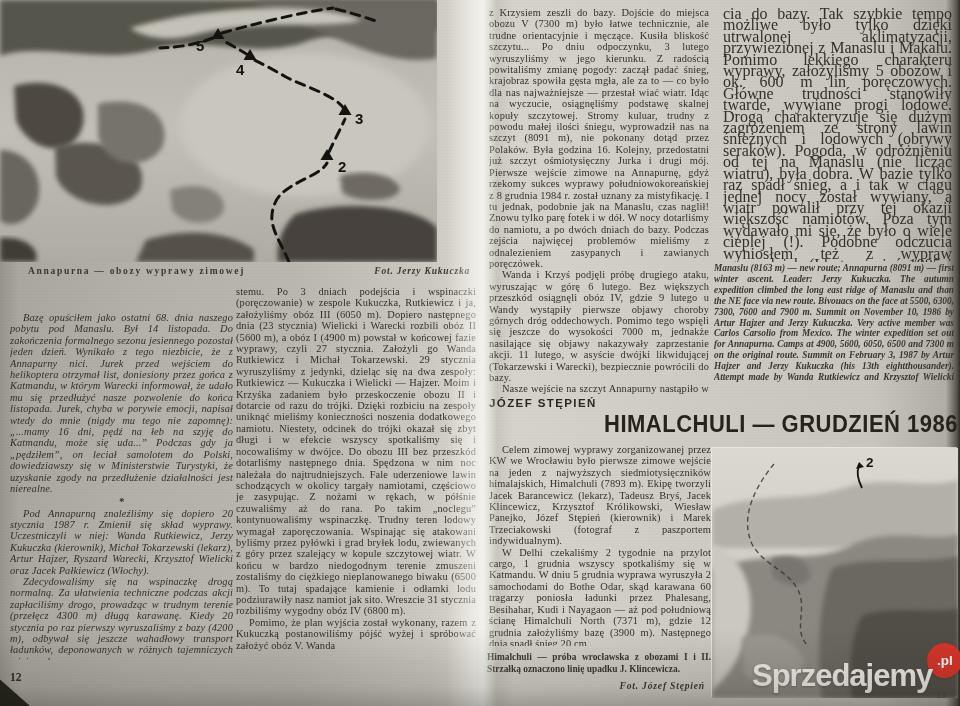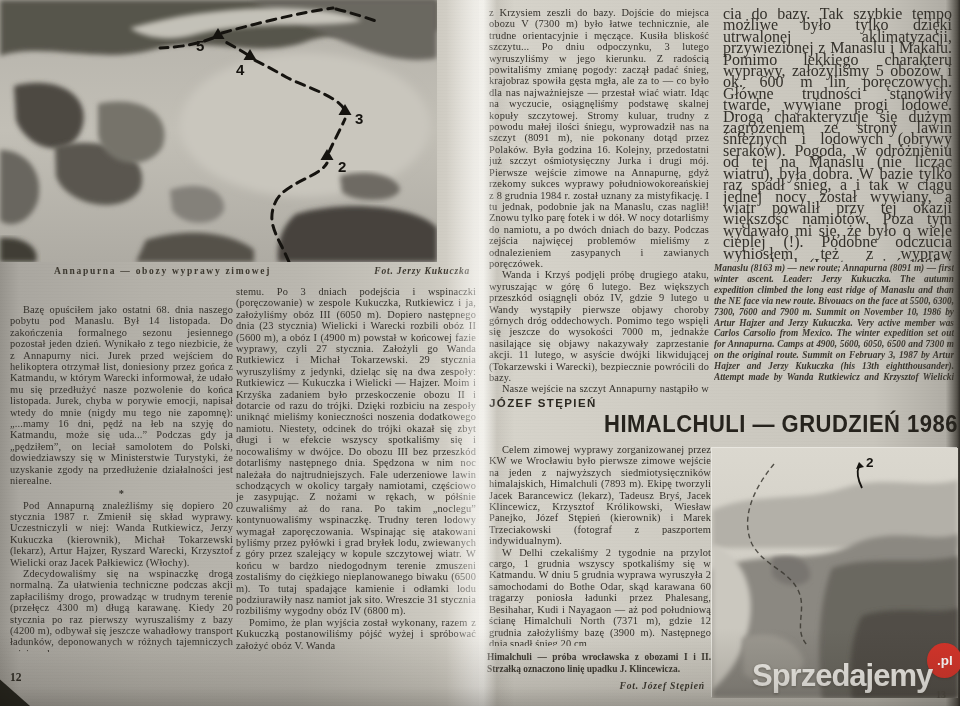--- a/index.html
+++ b/index.html
@@ -19,38 +19,38 @@
   .corner-bl{position:absolute;left:0;top:668px;width:30px;height:38px;pointer-events:none;
     background:#121009;clip-path:polygon(0 30%,100% 100%,0 100%);opacity:.85;}
   
   .photo1{position:absolute;left:0;top:0;width:437px;height:262px;}
   .photo1 svg,.photo2 svg{display:block;width:100%;height:100%;}
   .photo2{position:absolute;left:712px;top:448px;width:246px;height:250px;
     box-shadow:-1px -1px 0 rgba(245,243,238,.7);}
   
   .cap-row{position:absolute;left:28px;top:266px;width:442px;display:flex;
     justify-content:space-between;align-items:baseline;}
-  .cap1{font-weight:bold;font-size:9.5px;letter-spacing:1.7px;color:#3c382f;margin-left:26px;}
+  .cap1{font-weight:bold;font-size:9.5px;letter-spacing:1.7px;color:#3c382f;}
   .credit1{font-style:italic;font-weight:bold;font-size:9.5px;letter-spacing:.8px;color:#3c382f;}
   .title1{position:absolute;left:8px;top:299px;width:222px;text-align:center;
     font-family:"Liberation Sans",sans-serif;font-weight:bold;font-size:12.5px;
     letter-spacing:1.1px;color:#262company31e;color:#26231e;}
   .author{position:absolute;left:489px;top:397px;
     font-family:"Liberation Sans",sans-serif;font-weight:bold;font-size:11.5px;
     letter-spacing:1.4px;color:#2a2720;}
   .title2{position:absolute;left:604px;top:410px;width:356px;
     font-family:"Liberation Sans",sans-serif;font-weight:bold;font-size:22px;
     letter-spacing:.5px;color:#26231d;transform:scaleY(1.12);transform-origin:left top;
     white-space:nowrap;}
   
   .col{position:absolute;overflow:hidden;text-align:justify;
     font-size:10.4px;line-height:11.4px;letter-spacing:.12px;}
   .col p{margin:0;}
   .col p.ind{text-indent:13px;}
-  .col-l1{left:10px;top:304px;width:223px;height:348px;}
+  .col-l1{left:10px;top:312px;width:223px;height:348px;font-style:italic;}
   .col-l2{left:236px;top:286px;width:240px;height:418px;}
   .col-r1{left:489px;top:7px;width:220px;height:388px;}
   .col-r1b{left:489px;top:444px;width:222px;height:202px;}
   .col-r2{left:723px;top:8px;width:229px;height:254px;font-size:16px;letter-spacing:0;}
   .sep{ text-align:center;font-weight:bold;line-height:13px;}
   .summary{position:absolute;left:714px;top:263px;width:240px;height:120px;overflow:hidden;
     font-style:italic;font-weight:bold;font-size:9.3px;line-height:10.9px;
     text-align:justify;color:#3a362e;}
   .cap2{position:absolute;left:487px;top:651px;width:224px;
     font-weight:bold;font-size:9.4px;line-height:12px;text-align:justify;color:#3a362e;}

